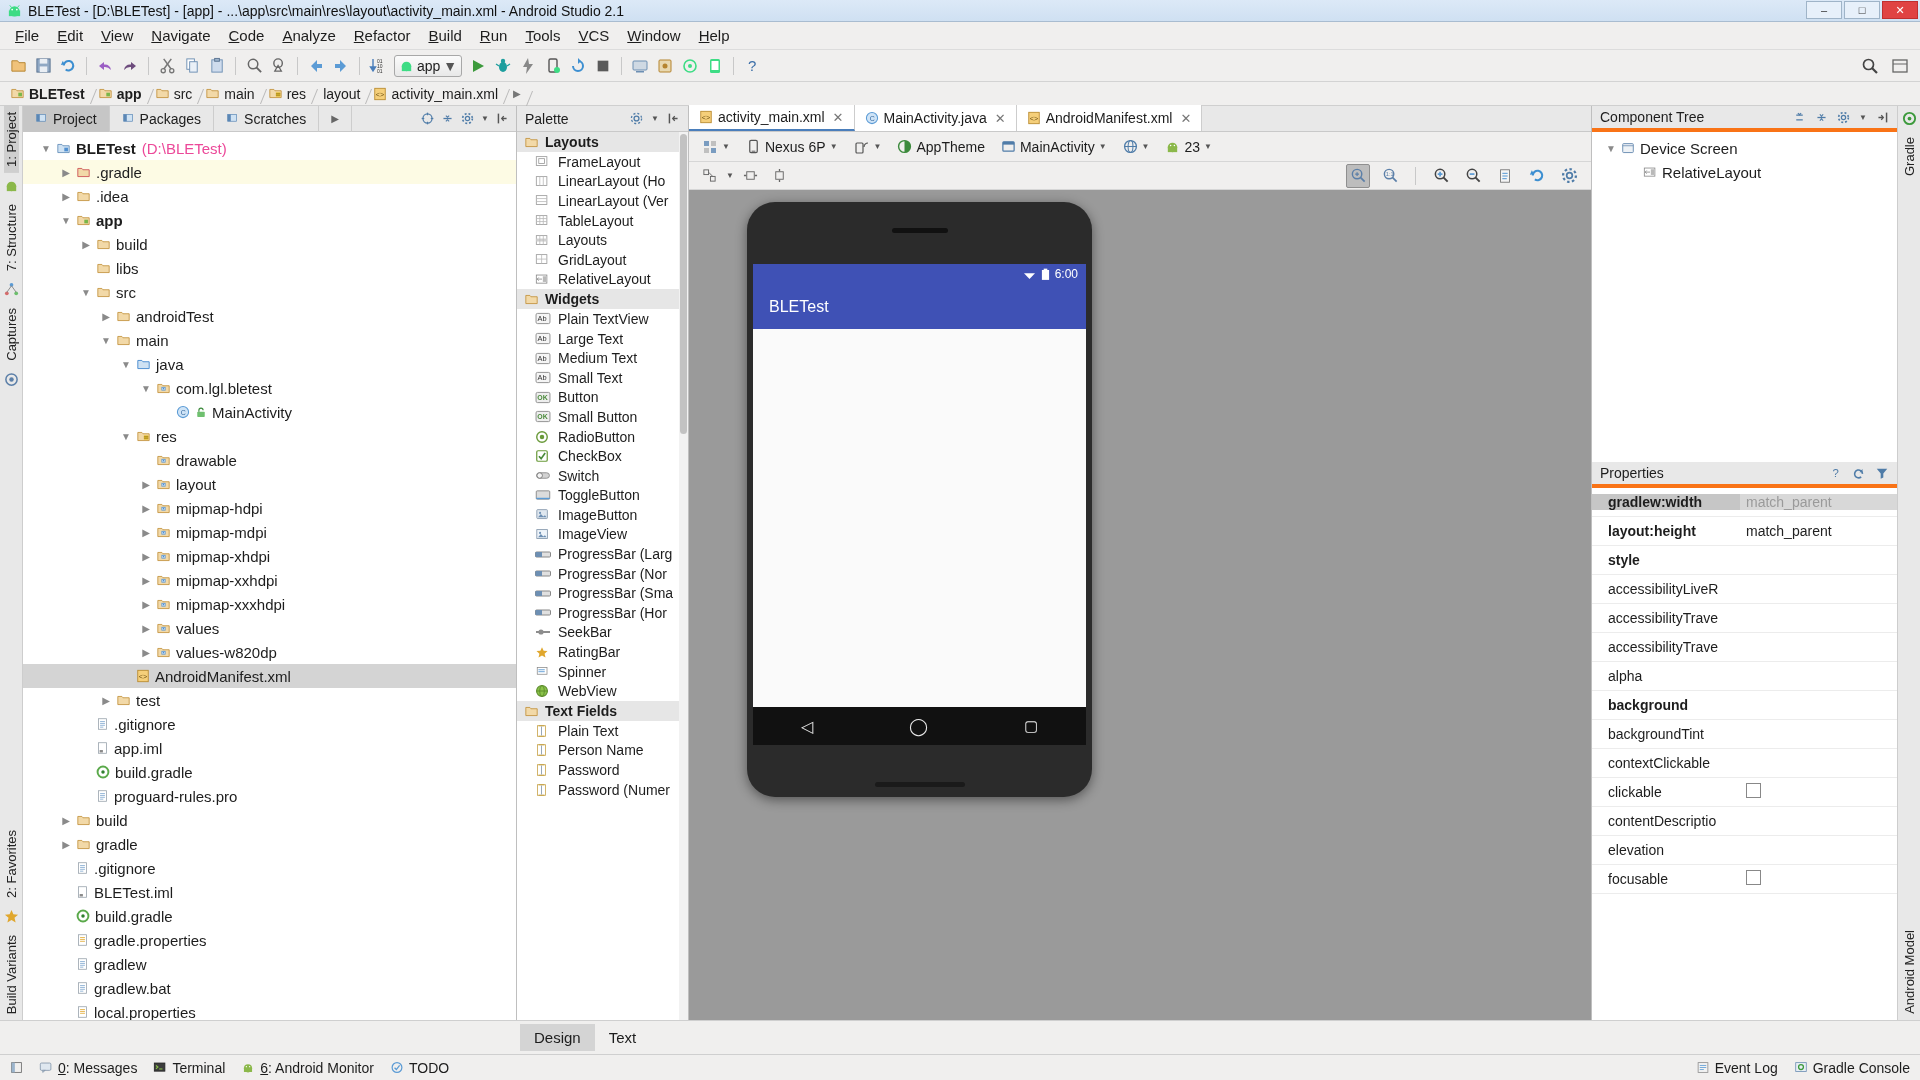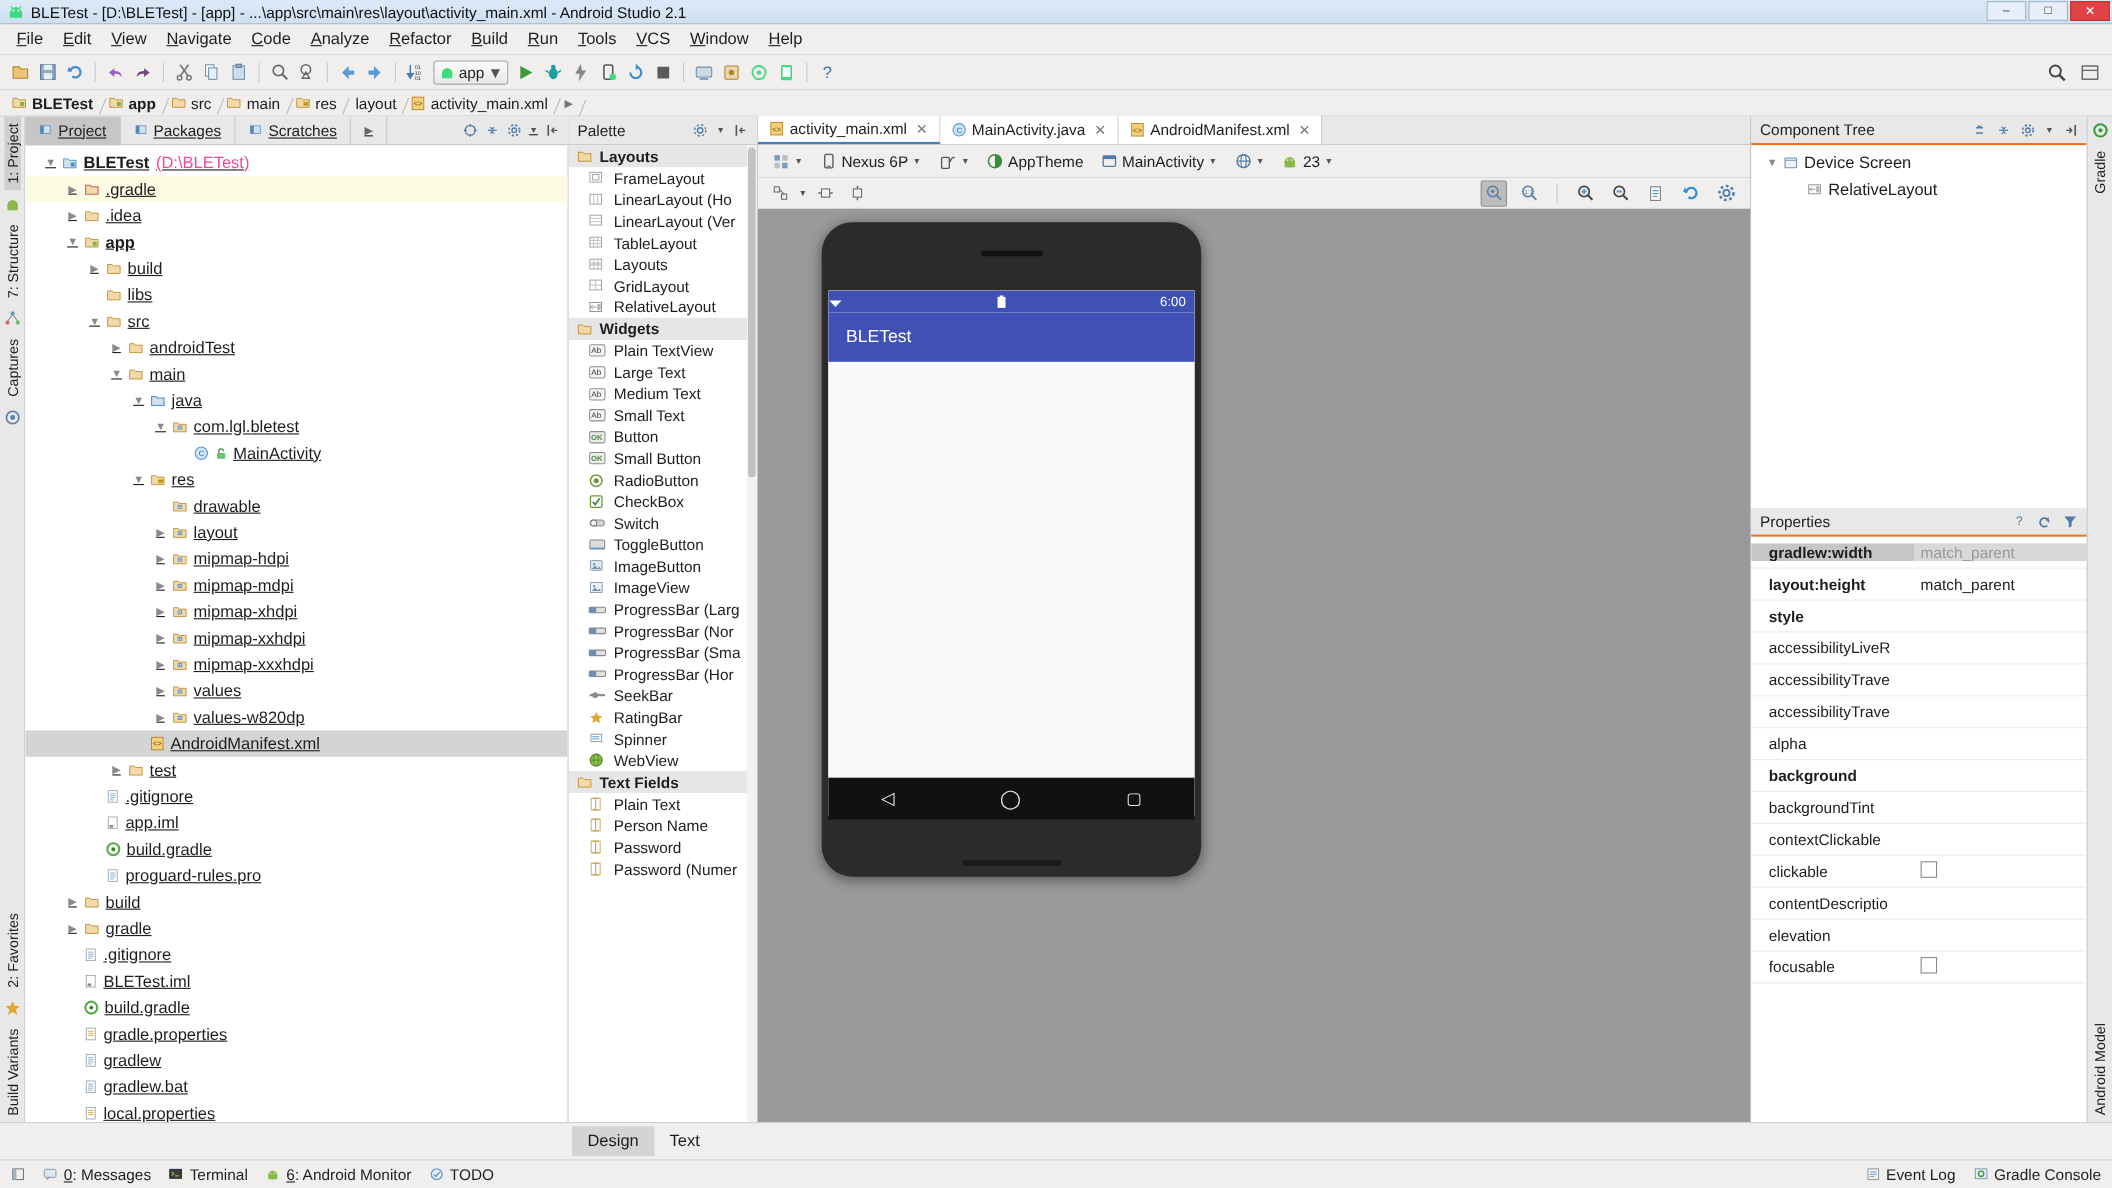--- a/index.html
+++ b/index.html
@@ -48,21 +48,21 @@
   #main { display:flex; height:calc(1080px - 22px - 28px - 32px - 24px - 34px - 26px); }
   
   .rail { width:23px;background:#e8e8e8;border-right:1px solid #cdcdcd;
           display:flex;flex-direction:column;align-items:center; }
   .railtxt { writing-mode:vertical-rl; transform:rotate(180deg); font-size:13px;
              padding:6px 0; white-space:nowrap;color:#222;}
   .railtxt.sel{background:#cfcfcf;}
   .railicon{margin:5px 0;}
   
   #projpanel { width:494px; background:#fff; display:flex; flex-direction:column;
-               border-right:1px solid #bfbfbf;text-decoration:underline;}
+               border-right:1px solid #bfbfbf;}
   #projtabs { height:26px;background:#e8e8e8;display:flex;align-items:center;
               border-bottom:1px solid #c9c9c9;gap:0;}
   .ptab{height:26px;display:flex;align-items:center;gap:5px;padding:0 12px;font-size:14px;
         border-right:1px solid #cdcdcd;}
   .ptab.sel{background:#c6c6c6;font-weight:normal;}
   .ptabicons{margin-left:auto;display:flex;gap:7px;padding-right:7px;align-items:center;}
   #tree { flex:1; overflow:hidden; padding-top:4px; font-size:15px; position:relative;}
   .trow{height:24px;display:flex;align-items:center;white-space:nowrap;padding-left:4px;}
   .trow.sel{background:#d4d4d4;}
   .trow.hl{background:#fdfbe4;}
@@ -98,33 +98,33 @@
               padding:0 8px;border-bottom:1px solid #d6d6d6;position:relative;}
   .t2r{position:absolute;right:10px;display:flex;gap:8px;align-items:center;}
   #canvas{flex:1;background:#9a9a9a;position:relative;overflow:hidden;}
   
   #phone{position:absolute;left:58px;top:12px;width:345px;height:595px;
          background:#2b2b2b;border-radius:28px;box-shadow:0 3px 12px rgba(0,0,0,.45);}
   #phtop{height:62px;display:flex;align-items:center;justify-content:center;position:relative;}
   #earpiece{width:56px;height:5px;background:#111;border-radius:3px;position:absolute;top:26px;left:50%;transform:translateX(-50%);}
   #phscreen{position:absolute;left:6px;top:62px;width:333px;height:478px;background:#fff;overflow:hidden;}
   #statusbar{height:20px;background:#3f51b5;display:flex;align-items:center;
-             justify-content:space-between;gap:5px;padding-right:8px;color:#fff;font-size:12px;}
+             justify-content:flex-end;gap:5px;padding-right:8px;color:#fff;font-size:12px;}
   #appbar{height:45px;background:#3f51b5;color:#fff;display:flex;align-items:center;
           padding-left:16px;font-size:16px;}
   #appbody{flex:1;background:#fafafa;height:413px;}
   #navbar{position:absolute;left:6px;bottom:52px;width:333px;height:38px;background:#111;
           display:flex;align-items:center;justify-content:space-around;}
   #phbottom{position:absolute;bottom:10px;left:50%;transform:translateX(-50%);
             width:90px;height:5px;background:#1a1a1a;border-radius:3px;}
   
   #rightcol{width:306px;display:flex;flex-direction:column;background:#f0efee;
             border-left:1px solid #bfbfbf;}
   .rhead{height:26px;background:#e8e8e8;display:flex;align-items:center;padding:0 8px;
-         border-bottom:2px solid #f97316;font-size:14px;}
+         border-bottom:4px solid #f97316;font-size:14px;}
   .rhead .rr{margin-left:auto;display:flex;gap:9px;align-items:center;}
   #comptree{height:330px;background:#fff;padding-top:4px;font-size:15px;}
   #props{flex:1;background:#fff;overflow:hidden;}
   .prow{height:29px;display:flex;align-items:center;border-bottom:1px solid #ececec;font-size:14px;}
   .pk{width:148px;padding-left:16px;white-space:nowrap;overflow:hidden;}
   .pk.b{font-weight:bold;}
   .pv{flex:1;padding-left:6px;color:#222;}
   .pv.dimv{color:#a8a8a8;}
   .prow.sel .pk{background:#c6c6c6;}
   .prow.sel .pv{background:#d8d8d8;color:#9a9a9a;}

